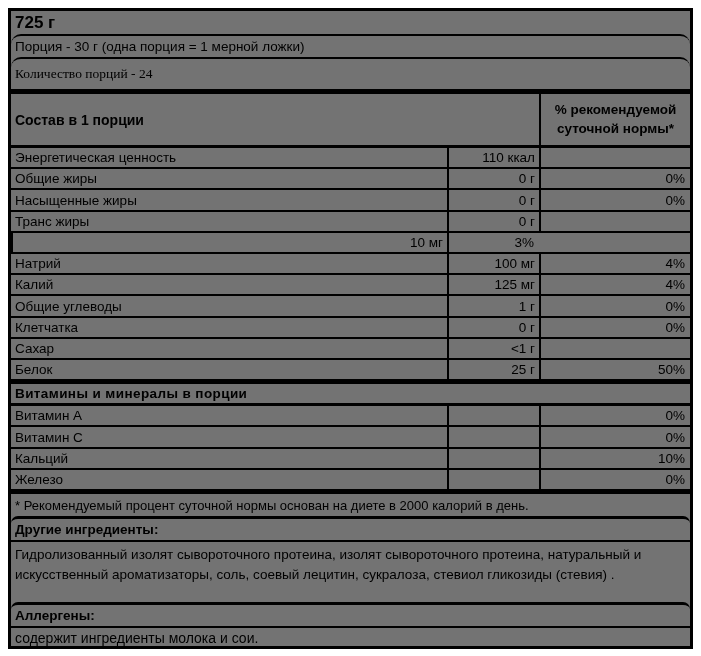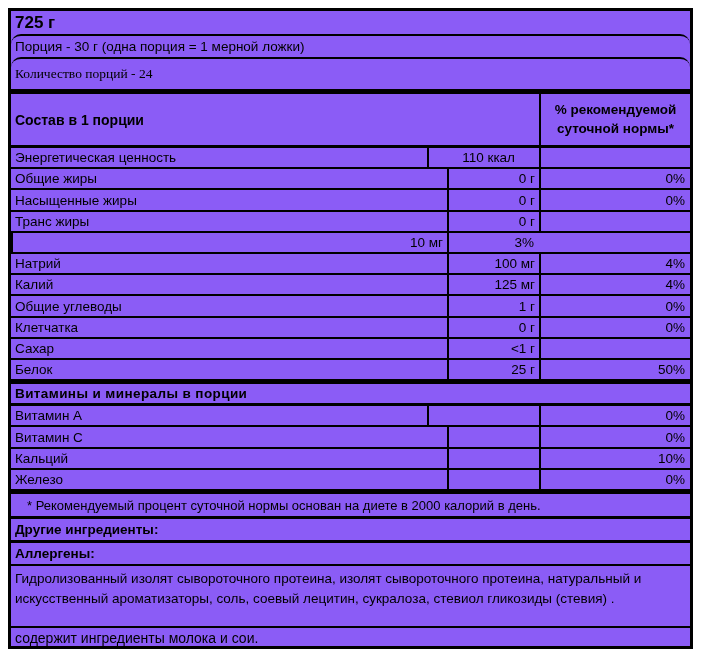--- a/index.html
+++ b/index.html
@@ -9,21 +9,21 @@
     font-family: "Liberation Sans", sans-serif;
     color: #000000;
     position: relative;
   }
   .label {
     position: absolute;
     left: 8px; top: 8px;
     width: 685px; height: 641px;
     border: 3px solid #000;
     box-sizing: border-box;
-    background: #8b5cf6;
+    background: #737373;
     display: flex;
     flex-direction: column;
     overflow: hidden;
   }
   .row { box-sizing: border-box; flex: none; }
   .sep-thick { height: 5px; background: #000; flex: none; }
 
   .r-title {
     height: 23px; display: flex; align-items: center;
     padding-left: 4px; font-size: 17px; font-weight: bold;
@@ -54,45 +54,46 @@
     padding: 0 6px;
   }
 
   .n-row {
     height: 22px;
     display: grid;
     grid-template-columns: 1fr 92px 151px;
     border-top: 2px solid #000;
     font-size: 13.5px;
   }
-  .n-row.first { border-top: none; gap: 20px; }
+  .n-row.first { border-top: none; }
   .n-row .cell { display: flex; align-items: center; box-sizing: border-box; }
   .n-row .c-name { padding-left: 4px; }
   .n-row .c-amount {
     border-left: 2px solid #000;
     justify-content: flex-end; padding-right: 4px;
   }
   .n-row .c-dv {
     border-left: 2px solid #000;
     justify-content: flex-end; padding-right: 5px;
   }
 
   .r-section {
     height: 22px; display: flex; align-items: center;
     padding-left: 4px; font-size: 13.5px; font-weight: bold;
     border-bottom: 3px solid #000; letter-spacing: 0.4px;
   }
   .r-footnote {
     height: 22px; display: flex; align-items: center;
-    padding-left: 16px; font-size: 13px;
+    padding-left: 4px; font-size: 13px;
   }
   .r-bold-line {
     height: 24px; display: flex; align-items: center;
     padding-left: 4px; font-size: 13.5px; font-weight: bold;
     border-top: 3px solid #000;
+    border-radius: 7px;
   }
   .r-paragraph {
     height: 62px;
     border-top: 2px solid #000;
     padding: 3px 6px 0 4px;
     font-size: 13.5px; line-height: 1.5;
   }
   .r-text-top {
     flex: 1 1 auto;
     border-top: 2px solid #000;
@@ -194,18 +195,18 @@
     <div class="cell c-name">Железо</div>
     <div class="cell c-amount"></div>
     <div class="cell c-dv">0%</div>
   </div>
 
   <div class="sep-thick"></div>
 
   <div class="row r-footnote">* Рекомендуемый процент суточной нормы основан на диете в 2000 калорий в день.</div>
 
   <div class="row r-bold-line">Другие ингредиенты:</div>
+  <div class="row r-paragraph">Гидролизованный изолят сывороточного протеина, изолят сывороточного протеина, натуральный и искусственный ароматизаторы, соль, соевый лецитин, сукралоза, стевиол гликозиды (стевия) .</div>
+
   <div class="row r-bold-line">Аллергены:</div>
-
-  <div class="row r-paragraph">Гидролизованный изолят сывороточного протеина, изолят сывороточного протеина, натуральный и искусственный ароматизаторы, соль, соевый лецитин, сукралоза, стевиол гликозиды (стевия) .</div>
   <div class="row r-text-top">содержит ингредиенты молока и сои.</div>
 
 </div>
 
 </body></html>

